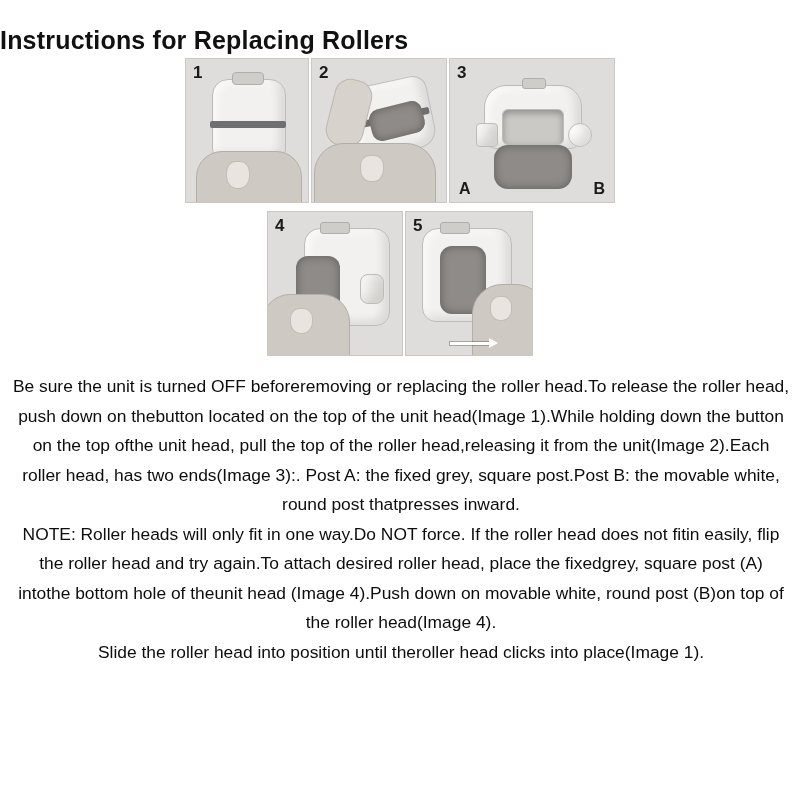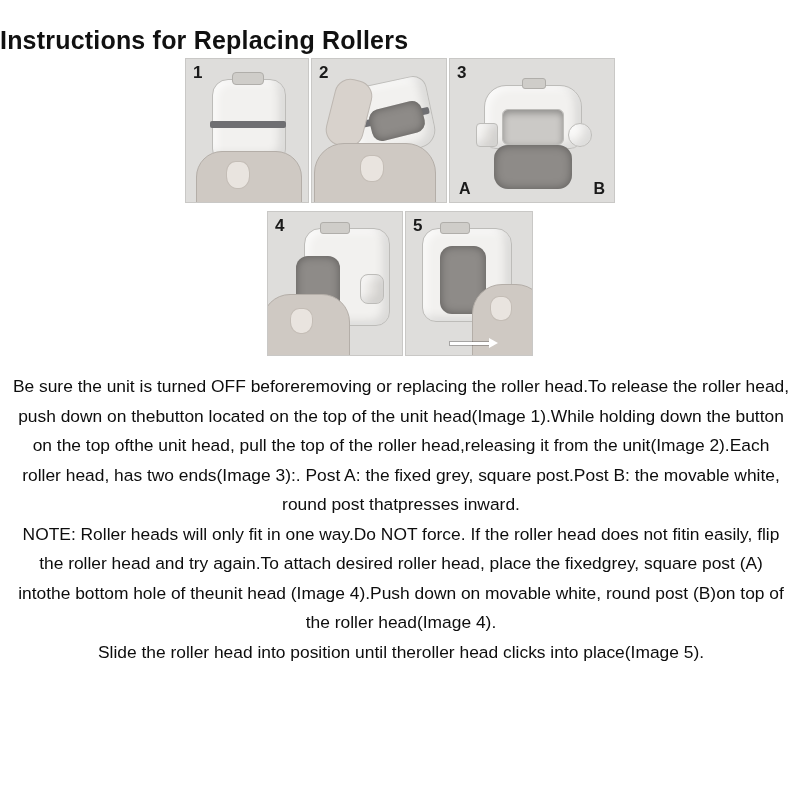--- a/index.html
+++ b/index.html
@@ -214,16 +214,16 @@
         <div class="hand" style="left:66px; top:72px; width:72px; height:74px; border-radius:30px 30px 0 0;"></div>
         <div class="nail" style="left:84px; top:84px; width:20px; height:23px;"></div>
         <div class="arrow" style="left:44px; top:130px; width:40px;"></div>
       </div>
     </div>
   </div>
 
   <div class="body-text">
     <p class="para">Be sure the unit is turned OFF beforeremoving or replacing the roller head.To release the roller head, push down on thebutton located on the top of the unit head(Image 1).While holding down the button on the top ofthe unit head, pull the top of the roller head,releasing it from the unit(Image 2).Each roller head, has two ends(Image 3):. Post A: the fixed grey, square post.Post B: the movable white, round post thatpresses inward.</p>
     <p class="para">NOTE: Roller heads will only fit in one way.Do NOT force. If the roller head does not fitin easily, flip the roller head and try again.To attach desired roller head, place the fixedgrey, square post (A) intothe bottom hole of theunit head (Image 4).Push down  on movable white, round post (B)on top of the roller head(Image 4).</p>
-    <p class="para">Slide the roller head into position until theroller head clicks into place(Image 5).</p>
+    <p class="para">Slide the roller head into position until theroller head clicks into place(Image 1).</p>
   </div>
 
 </div>
 
 </body></html>

